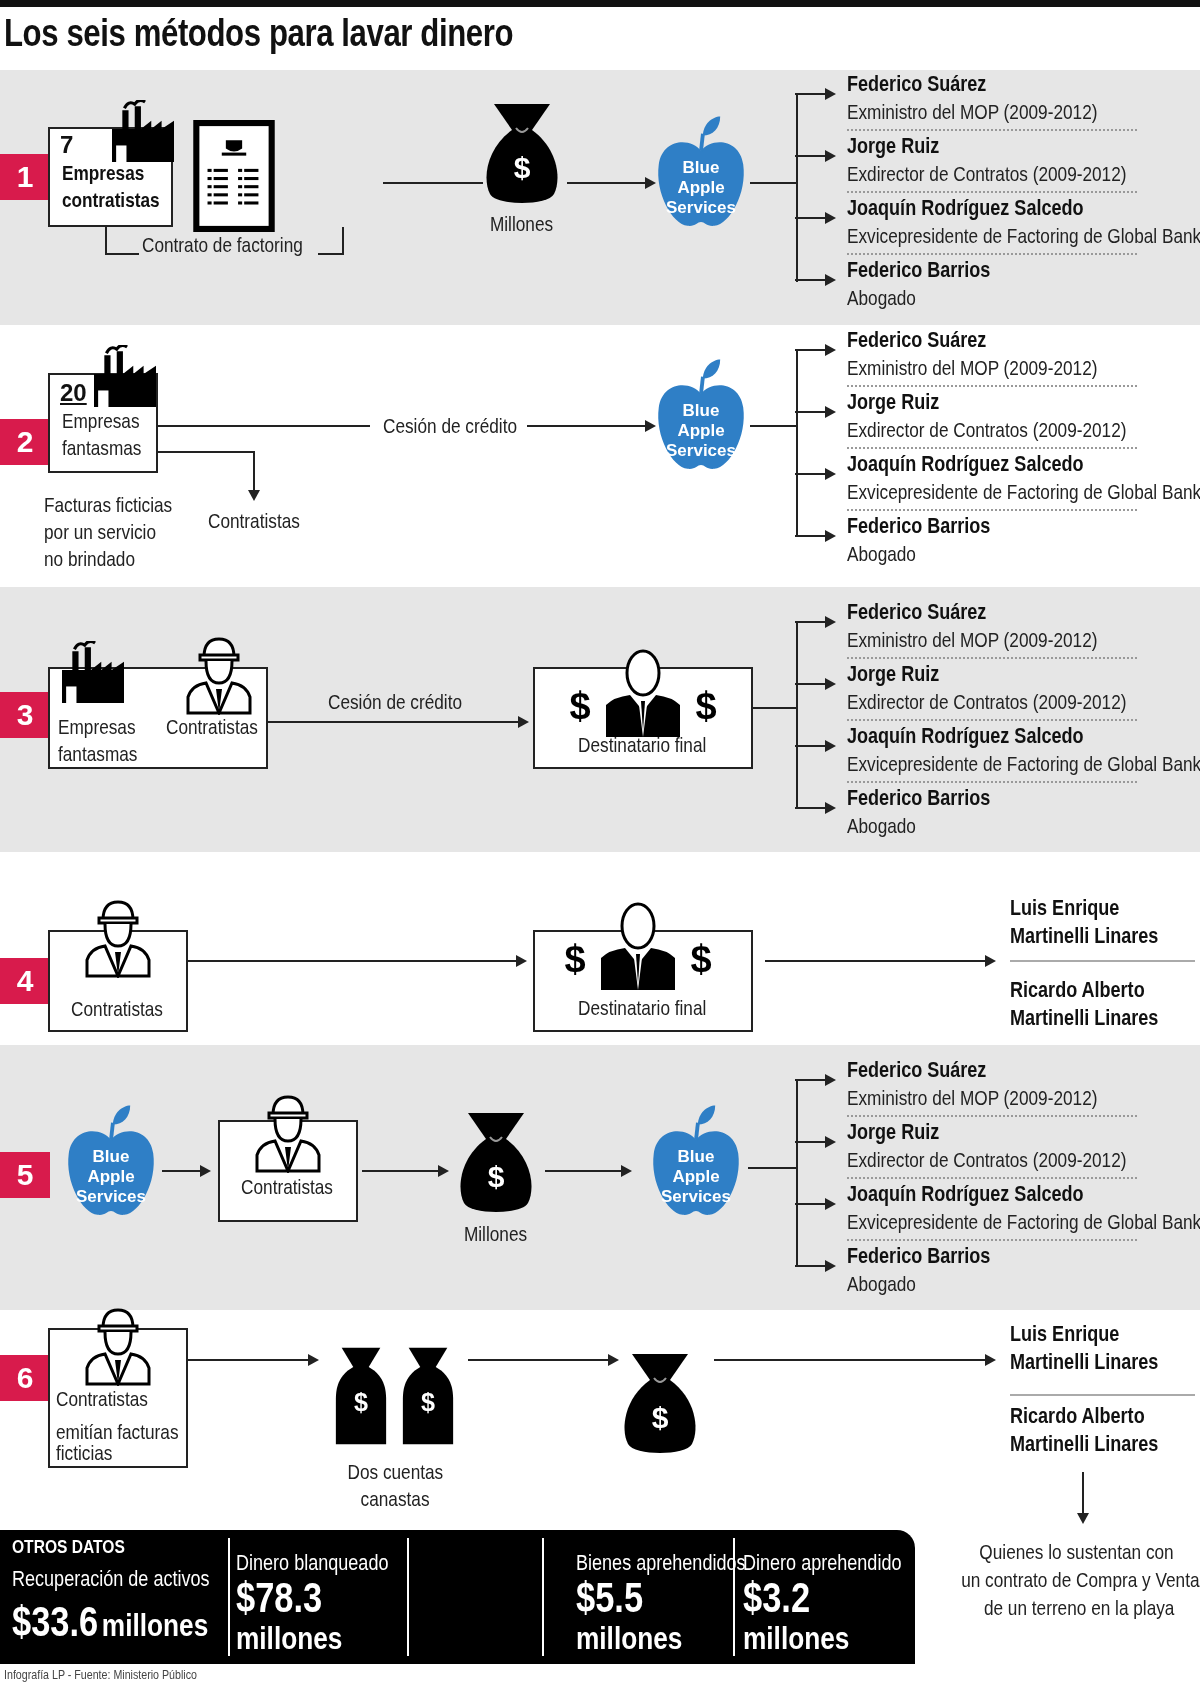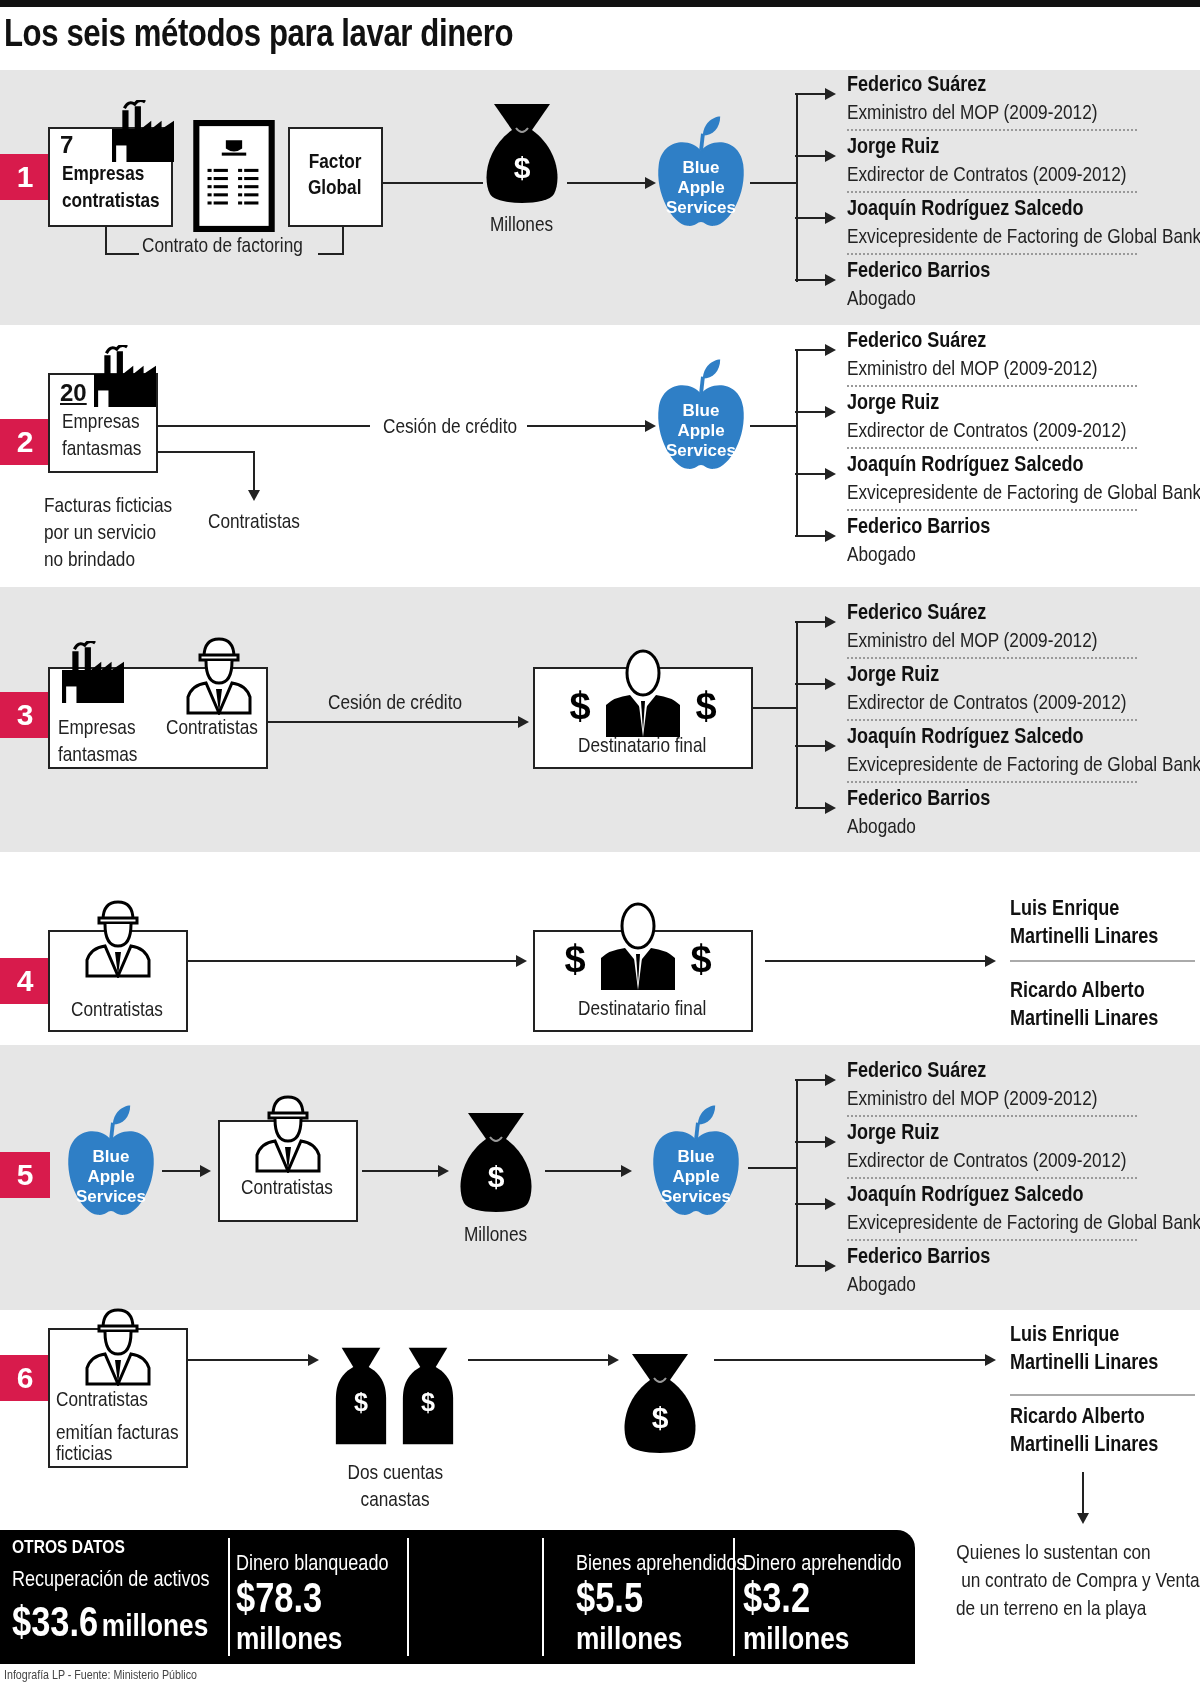--- a/index.html
+++ b/index.html
@@ -117,24 +117,20 @@
     <div class="tb" style="left:12px;top:57px;"><span class="cond">contratistas</span></div>
   </div>
   <svg class="icon" style="left:112px;top:30px;" width="62" height="62">
       <use href="#sym-factory"></use>
     </svg>
 
   <svg class="icon" style="left:193px;top:50px;" width="82" height="112">
       <use href="#sym-document"></use>
     </svg>
 
-  <div class="box" style="left:288px;top:57px;width:95px;height:100px;">
-    <div class="tb" style="left:0;width:90px;top:18px;text-align:center;"><span class="cond-c">Factor</span></div>
-    <div class="tb" style="left:0;width:90px;top:44px;text-align:center;"><span class="cond-c">Global</span></div>
-  </div>
 
   <div class="line" style="left:105px;top:157px;width:2px;height:28px;"></div>
   <div class="line" style="left:105px;top:183px;width:34px;height:2px;"></div>
   <div class="line" style="left:318px;top:183px;width:26px;height:2px;"></div>
   <div class="line" style="left:342px;top:157px;width:2px;height:28px;"></div>
   <div class="t" style="left:142px;top:161px;"><span class="cond">Contrato de factoring</span></div>
 
   <div class="line" style="left:383px;top:112px;width:100px;height:2px;"></div>
   <svg class="icon" style="left:482px;top:28px;" width="80" height="110">
       <use href="#sym-bag"></use>
@@ -448,21 +444,21 @@
   </div>
   <div class="line" style="left:1010px;top:84px;width:185px;height:2px;background:#aaa;"></div>
   <div class="mart" style="top:92px;">
     <div><span class="cond">Ricardo Alberto</span></div>
     <div><span class="cond">Martinelli Linares</span></div>
   </div>
   <div class="line" style="left:1082px;top:162px;width:2px;height:42px;"></div>
   <div class="arrow-d" style="left:1077px;top:203px;"></div>
 </div>
 
-<div class="t" style="left:935px;top:1538px;width:260px;text-align:left;line-height:28px;">
+<div class="t" style="left:935px;top:1538px;width:260px;text-align:right;line-height:28px;">
   <div><span class="cond-c">Quienes lo sustentan con</span></div>
   <div><span class="cond-c">un contrato de Compra y Venta</span></div>
   <div><span class="cond-c">de un terreno en la playa</span></div>
 </div>
 
 <div id="otros">
   <div class="ocell" style="left:12px;width:210px;text-align:right;">
     <div style="position:absolute;left:0;top:-2px;font-size:19px;font-weight:bold;"><span class="cond">OTROS DATOS</span></div>
     <div class="lbl" style="top:28px;"><span class="cond">Recuperación de activos</span></div>
     <div style="position:absolute;left:0;top:60px;white-space:nowrap;"><span class="cond"><span style="font-size:42px;font-weight:bold;">$33.6</span> <span style="font-size:32px;font-weight:bold;">millones</span></span></div>

